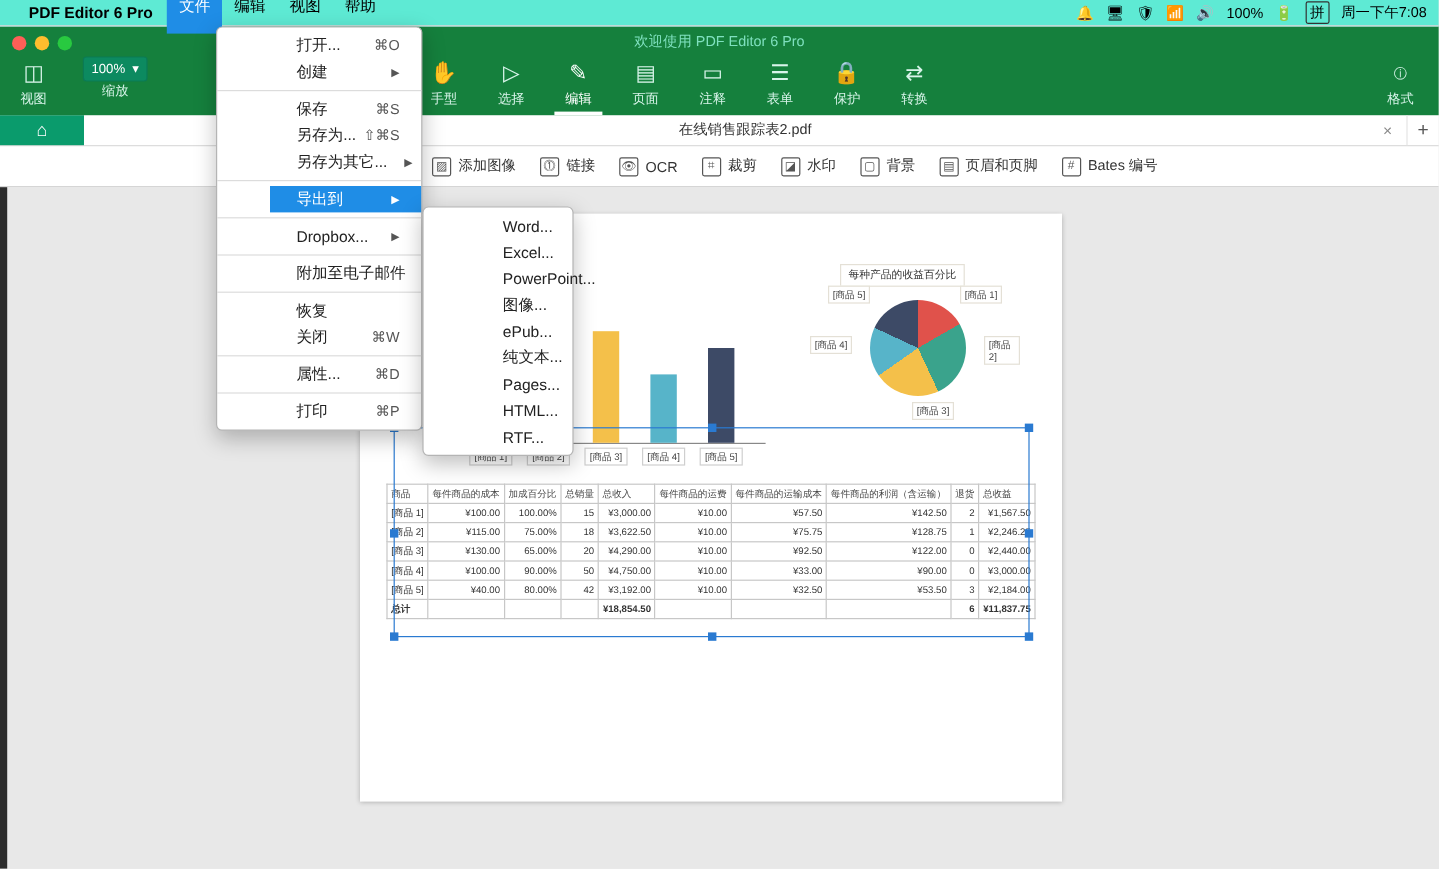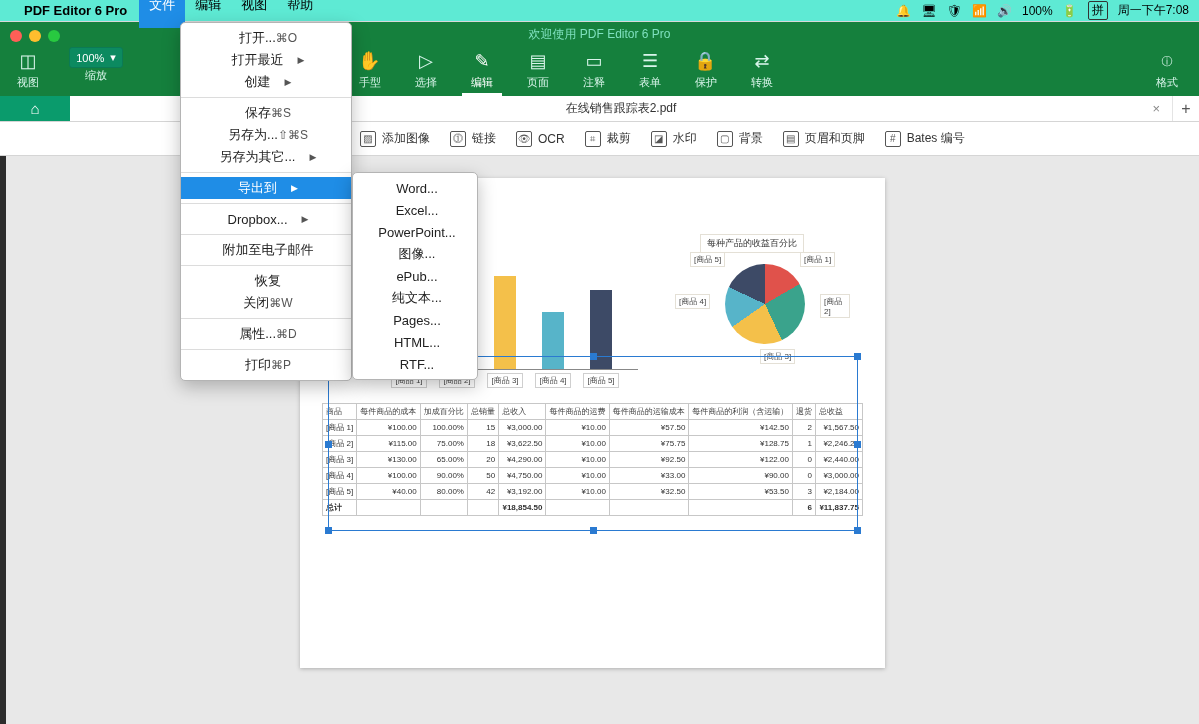--- a/index.html
+++ b/index.html
@@ -51,34 +51,34 @@
   
   .selbox { position:absolute; left:328px; top:200px; width:530px; height:175px; border:1px solid #2a7ad1; }
   .selhandle { position:absolute; width:7px; height:7px; background:#2a7ad1; }
 
   
   .barchart { position:absolute; left:88px; top:70px; width:250px; height:140px; }
   .baraxis { position:absolute; left:0; bottom:18px; right:0; height:1px; background:#888;}
   .bar { position:absolute; bottom:19px; width:22px; }
   .barlab { position:absolute; bottom:0; width:36px; text-align:center; font-size:8px; color:#444; border:1px solid #cfcfcf; padding:1px 0;}
   
-  .piewrap { position:absolute; left:380px; top:56px; width:170px; height:160px; }
+  .piewrap { position:absolute; left:380px; top:42px; width:170px; height:160px; }
   .pietitle { position:absolute; top:0; left:20px; font-size:9px; color:#333; background:#fff; border:1px solid #e4e0d6; padding:2px 6px;}
   .pie { position:absolute; top:30px; left:45px; width:80px; height:80px; border-radius:50%;
          background: conic-gradient(#e0524b 0 60deg,#3aa38c 60deg 155deg,#f4c04a 155deg 235deg,#57b4c9 235deg 295deg,#3d4a66 295deg 360deg); }
   .plabel { position:absolute; font-size:8px; color:#444; border:1px solid #e4e0d6; padding:1px 3px; background:#fff;}
   
   .dtable { position:absolute; left:22px; right:22px; top:225px; font-size:8px; color:#333; border-collapse:collapse; width:calc(100% - 44px);}
   .dtable th,.dtable td { border:1px solid #c7c7c7; padding:2px 3px; text-align:right; height:15px;}
   .dtable th { text-align:left; font-weight:400; color:#444;}
   .dtable td.l { text-align:left; }
 
   
   .menu { position:absolute; background:#fff; border:1px solid #b4b4b4; border-radius:5px; box-shadow:0 6px 18px rgba(0,0,0,0.25); font-size:13px; color:#222; padding:4px 0; z-index:100;}
-  .menu .row { display:flex; align-items:center; justify-content:center; padding:3px 18px 3px 22px; height:22px; white-space:nowrap; }
+  .menu .row { display:flex; align-items:center; justify-content:space-between; padding:3px 18px 3px 22px; height:22px; white-space:nowrap;margin-left:44px; }
   .menu .row .sc { color:#555; font-size:12px; }
   .menu .row.hover { background:#1f8de6; color:#fff; }
   .menu hr { border:none; border-top:1px solid #dcdcdc; margin:4px 0;}
   .menu .arrow::after { content:"▶"; font-size:9px; margin-left:14px; color:#555;}
   .menu .row.hover.arrow::after { color:#fff; }
 
   .submenu { left:352px; }
 </style>
 </head>
 <body>
@@ -347,23 +347,20 @@
     <span class="selhandle" style="right:-4px; top:calc(50% - 3px);"></span>
   </div>
 </div>
 
 <div class="menu" id="filemenu" style="left:180px; top:22px; width:172px;">
     <div class="row">
       <span>打开...</span>
       <span class="sc">⌘O</span>
     </div>
     <div class="row arrow">
-      <span>打开最近</span>
-    </div>
-    <div class="row arrow">
       <span>创建</span>
     </div>
     <hr>
     <div class="row">
       <span>保存</span>
       <span class="sc">⌘S</span>
     </div>
     <div class="row">
       <span>另存为...</span>
       <span class="sc">⇧⌘S</span>

